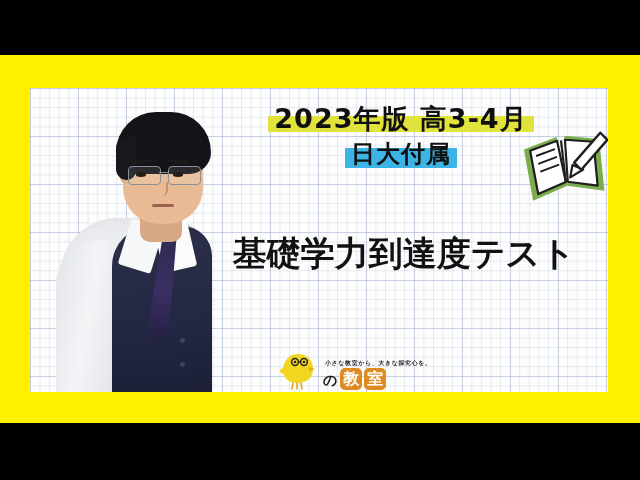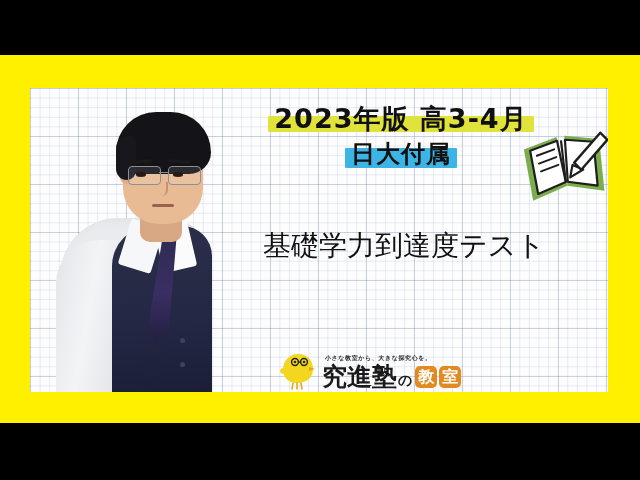--- a/index.html
+++ b/index.html
@@ -151,23 +151,23 @@
   #hw-line2 .hw-text{font-size:24px;line-height:28px;}
 
   
   #notebook-icon{
     position:absolute;left:487px;top:38px;width:96px;height:86px;z-index:5;
     transform:rotate(-8deg);
   }
 
   
   #main-title{
-    position:absolute;left:150px;top:137px;width:448px;z-index:4;
+    position:absolute;left:150px;top:144px;width:448px;z-index:4;
     text-align:center;
-    font-size:28px;line-height:42px;font-weight:400;color:#111111;
+    font-size:34px;line-height:42px;font-weight:700;color:#111111;
     letter-spacing:0px;white-space:nowrap;
   }
   #sub-title{
     position:absolute;left:150px;top:201px;width:448px;z-index:4;
     text-align:center;
     font-size:38px;line-height:46px;font-weight:700;color:#31459b;
     letter-spacing:0px;white-space:nowrap;
     text-shadow:1px 1px 0 rgba(0,0,0,.10);
   }
 
@@ -275,21 +275,20 @@
             <circle cx="17" cy="14" r="1.3" fill="#262626"></circle>
             <circle cx="26" cy="14" r="1.3" fill="#262626"></circle>
             <path d="M31 19 L37 21 L31 23 Z" fill="#e0a81c"></path>
             <path d="M15 35 L14 41 M19 35 L19 41 M23 35 L24 41" stroke="#e0a81c" stroke-width="1.6" stroke-linecap="round"></path>
           </svg>
         </div>
 
         <div id="logo-textcol">
           <div id="logo-tagline">小さな教室から、大きな探究心を。</div>
           <div id="logo-wordmark">
-            <span id="logo-main">究進塾</span>
             <span id="logo-no">の</span>
             <span class="logo-badge">教</span>
             <span class="logo-badge">室</span>
           </div>
         </div>
 
       </div>
 
     </div>
   </div>

